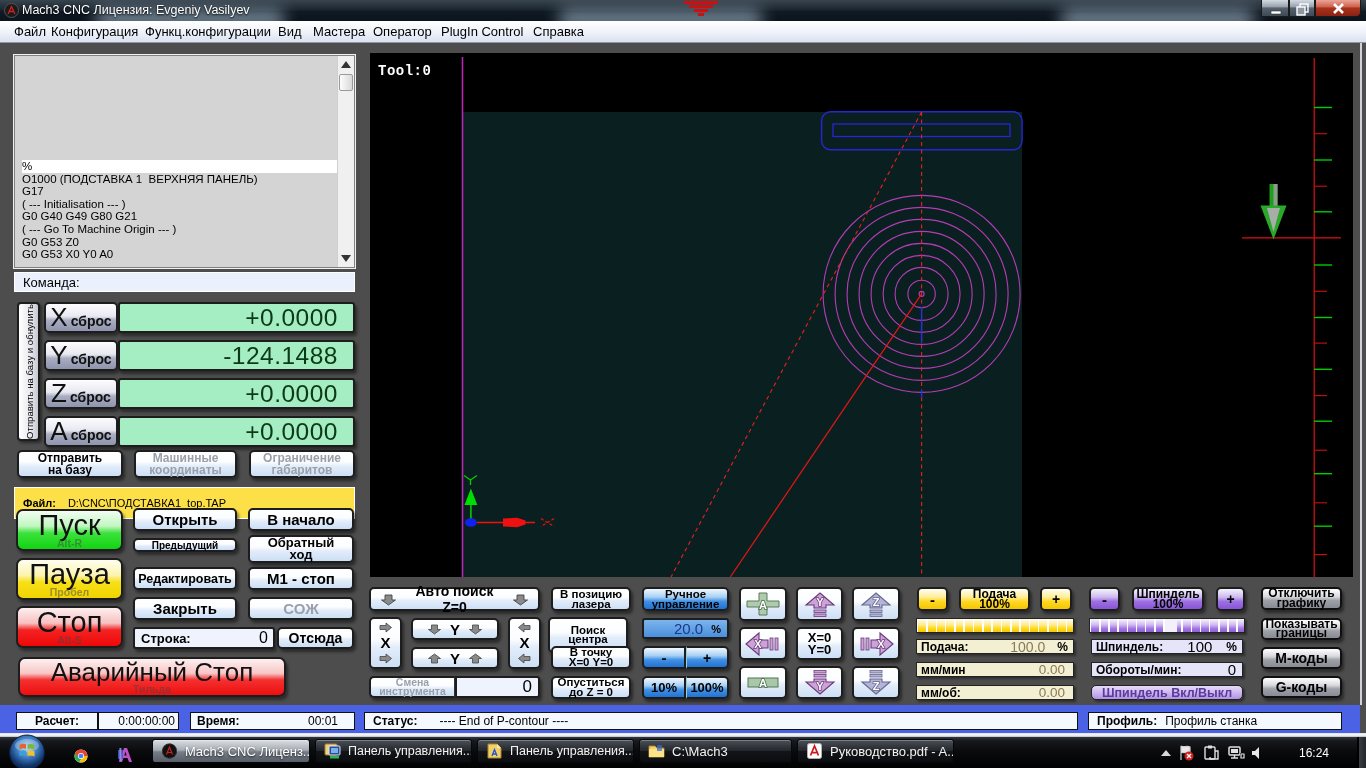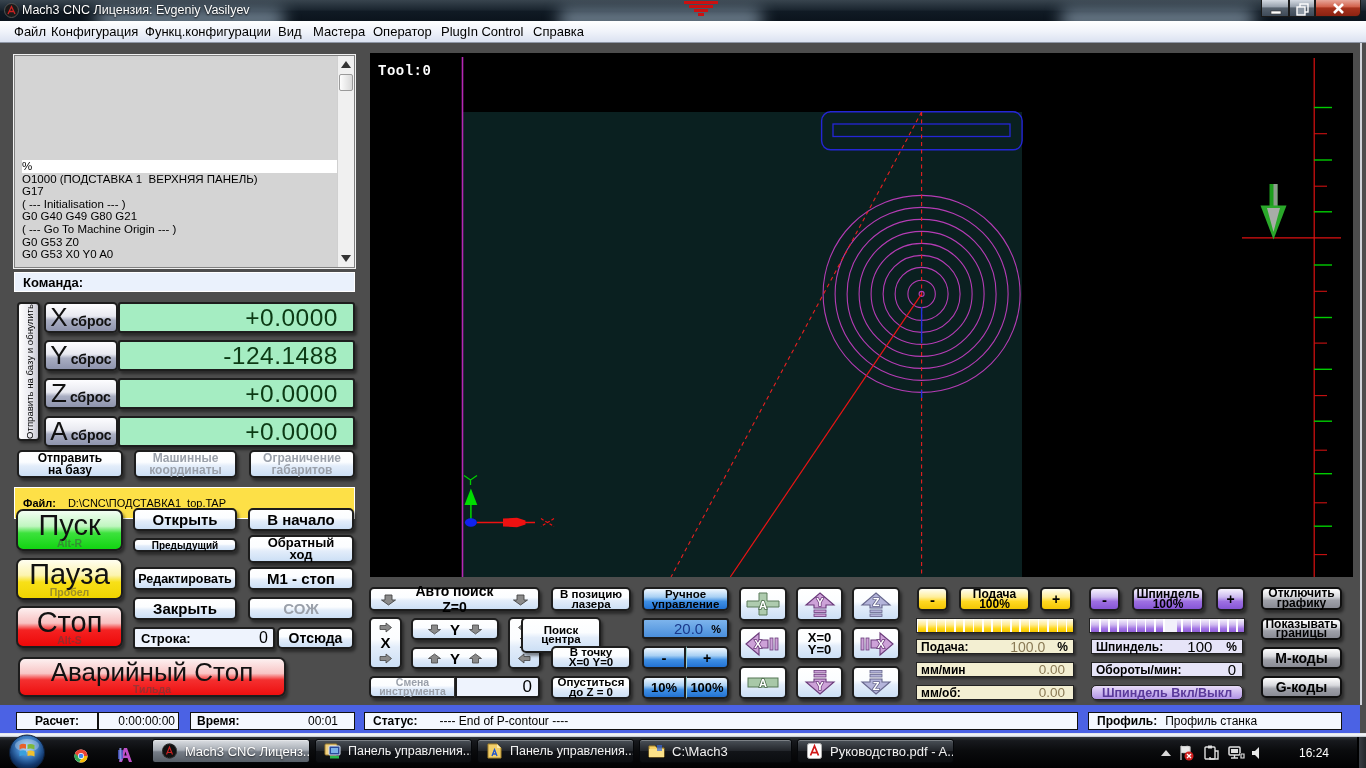--- a/index.html
+++ b/index.html
@@ -27,21 +27,21 @@
 .purplebtn { position:absolute; background:linear-gradient(180deg,#f6f2fd 0%,#cdbbf0 40%,#9e70e2 62%,#8656d6 100%); border:2px solid #1d1d1d; border-radius:5px; box-shadow:2px 3px 3px rgba(0,0,0,0.45); color:#000; font-weight:bold; display:flex; align-items:center; justify-content:center; text-align:center; }
 .field { position:absolute; background:#eef3fd; border:2px solid #1d1d1d; border-radius:3px; box-shadow:2px 3px 3px rgba(0,0,0,0.45); color:#000; font-weight:bold; display:flex; align-items:center; }
 
 
 #gcodebox { left:14px; top:55px; width:341px; height:213px; background:#d4d4d4; border:1px solid #808080; box-shadow:0 0 0 1px #f0f0f0; font-size:11.5px; color:#000; }
 #gcodelines { position:absolute; left:1px; top:104px; width:322px; line-height:12.6px; padding-left:6px; }
 #gscroll { position:absolute; right:0; top:0; width:17px; height:100%; background:#f0f0f0; border-left:1px solid #d0d0d0; }
 #gthumb { position:absolute; left:1px; top:18px; width:14px; height:17px; background:linear-gradient(90deg,#fdfdfd,#d8d8d8); border:1px solid #9a9a9a; border-radius:2px; }
 .scrarrow { position:absolute; left:3px; width:0; height:0; }
 
-#cmdbar { left:14px; top:272px; width:341px; height:20px; background:#eaf1fc; border:1px solid #fff; font-size:13px; font-weight:bold; color:#000; display:flex; align-items:center; padding-left:8px; }
+#cmdbar { left:14px; top:272px; width:341px; height:20px; background:#eaf1fc; border:1px solid #fff; font-size:13px; font-weight:normal; color:#000; display:flex; align-items:center; padding-left:8px; }
 
 #vertbtn { left:17px; top:302px; width:23px; height:139px; background:linear-gradient(90deg,#ffffff,#e8e8ee 60%,#c8c8d2); border:2px solid #1d1d1d; border-radius:4px; box-shadow:2px 2px 3px rgba(0,0,0,0.45); }
 #vertbtn span { position:absolute; left:-59px; top:62px; width:138px; text-align:center; transform:rotate(-90deg); font-size:9.6px; color:#000; white-space:nowrap; }
 
 .axisbtn { position:absolute; left:44px; width:74px; height:31px; background:linear-gradient(180deg,#fdfdff 0%,#e8e9f0 45%,#a9aec2 60%,#8e94ad 100%); border:2px solid #1d1d1d; border-radius:5px; box-shadow:2px 3px 3px rgba(0,0,0,0.45); color:#111; display:flex; align-items:center; justify-content:center; }
 .axisbtn .big { font-size:26px; font-weight:normal; margin-right:3px; }
 .axisbtn .small { font-size:14px; font-weight:bold; margin-top:6px; }
 .dro { position:absolute; left:118px; width:237px; height:31px; background:#a5edc2; border:2px solid #1d1d1d; border-radius:3px; box-shadow:2px 3px 3px rgba(0,0,0,0.45); color:#0c3a14; font-size:24.5px; display:flex; align-items:center; justify-content:flex-end; padding-right:15px; letter-spacing:0.5px; }
 
 
@@ -320,21 +320,21 @@
       <span style="line-height:12px">X</span>
       <svg width="15" height="11">
         <path d="M13 3.5 h-6 v-2.5 l-5.5 4.5 5.5 4.5 v-2.5 h6 z" fill="#8a8a8a" stroke="#444" stroke-width="0.8"></path>
       </svg>
     </div>
   <div class="btn" style="left:369px;top:676px;width:86px;height:22px;font-size:10.5px;line-height:9px;color:#9aa0aa;border-radius:5px 0 0 5px;border-right:1px solid #333;">Смена<br>инструмента</div>
   <div class="field" style="left:455px;top:676px;width:85px;height:22px;border-radius:0 3px 3px 0;justify-content:flex-end;">
       <span style="font-size:17px;font-weight:normal;margin-right:6px">0</span>
     </div>
 
-  <div class="btn" style="left:521px;top:617px;width:80px;height:36px;font-size:11.5px;line-height:9.5px;">Поиск<br>центра</div>
+  <div class="btn" style="left:548px;top:617px;width:80px;height:36px;font-size:11.5px;line-height:9.5px;">Поиск<br>центра</div>
   <div class="btn" style="left:551px;top:646px;width:80px;height:23px;font-size:11.5px;line-height:9.5px;">В точку<br>X=0 Y=0</div>
   <div class="btn" style="left:551px;top:676px;width:80px;height:23px;font-size:11.5px;line-height:9.5px;">Опуститься<br>до Z = 0</div>
 
   <div class="abs" style="left:642px;top:618px;width:87px;height:21px;background:linear-gradient(180deg,#7db4ec,#4a8fdc);border:2px solid #1d1d1d;border-radius:3px;box-shadow:2px 3px 3px rgba(0,0,0,0.45);display:flex;align-items:center;">
       <span style="color:#1a3a8c;font-size:15px;margin-left:auto">20.0</span>
       <span style="color:#000;font-size:11px;font-weight:bold;margin-left:8px;margin-right:6px">%</span>
     </div>
   <div class="bluebtn" style="left:642px;top:646px;width:44px;height:23px;font-size:15px;border-radius:5px 0 0 5px;">-</div>
   <div class="bluebtn" style="left:686px;top:646px;width:43px;height:23px;font-size:14px;border-radius:0 5px 5px 0;border-left:1px solid #9cc;">+</div>
   <div class="bluebtn" style="left:642px;top:676px;width:44px;height:23px;font-size:13px;border-radius:5px 0 0 5px;">10%</div>

